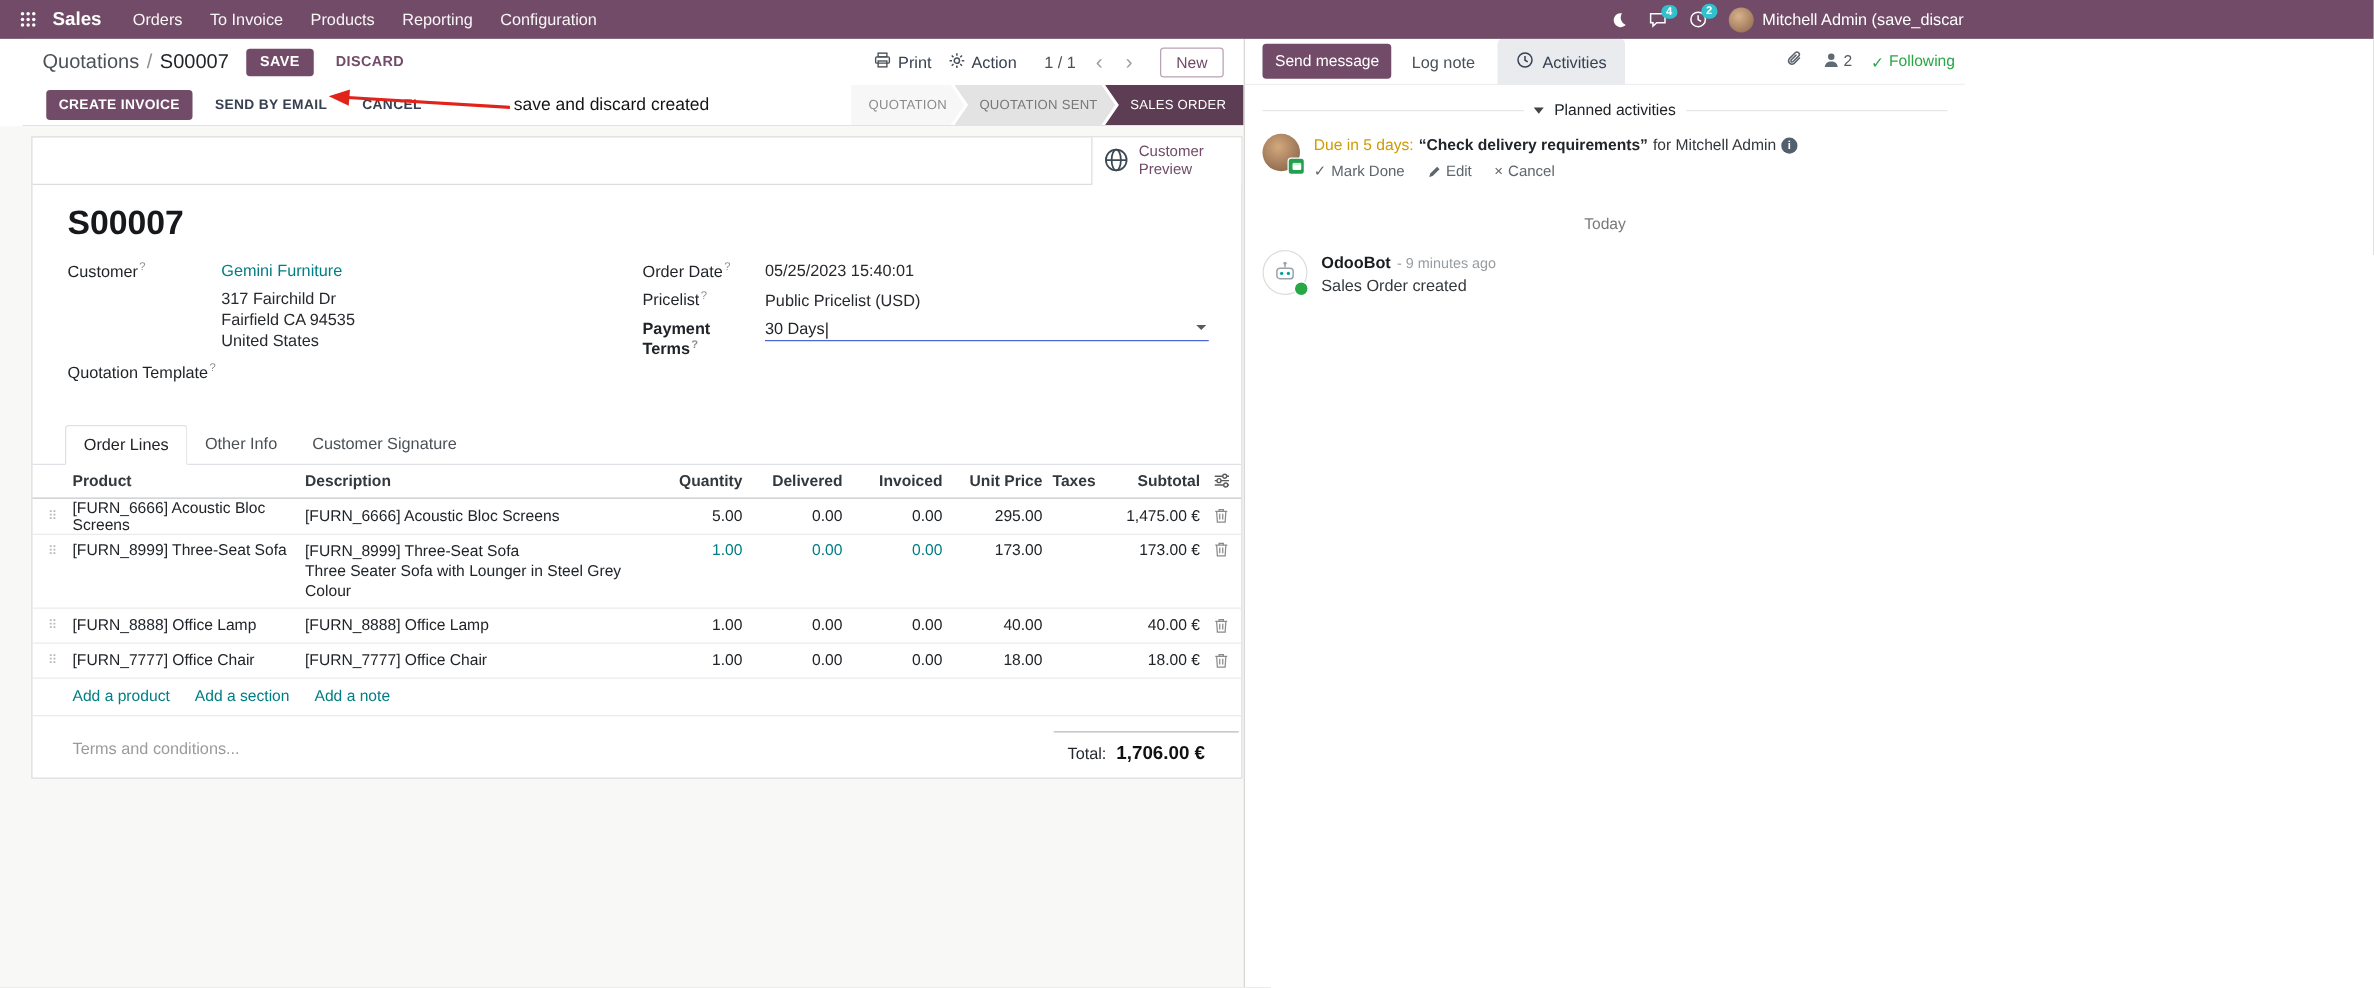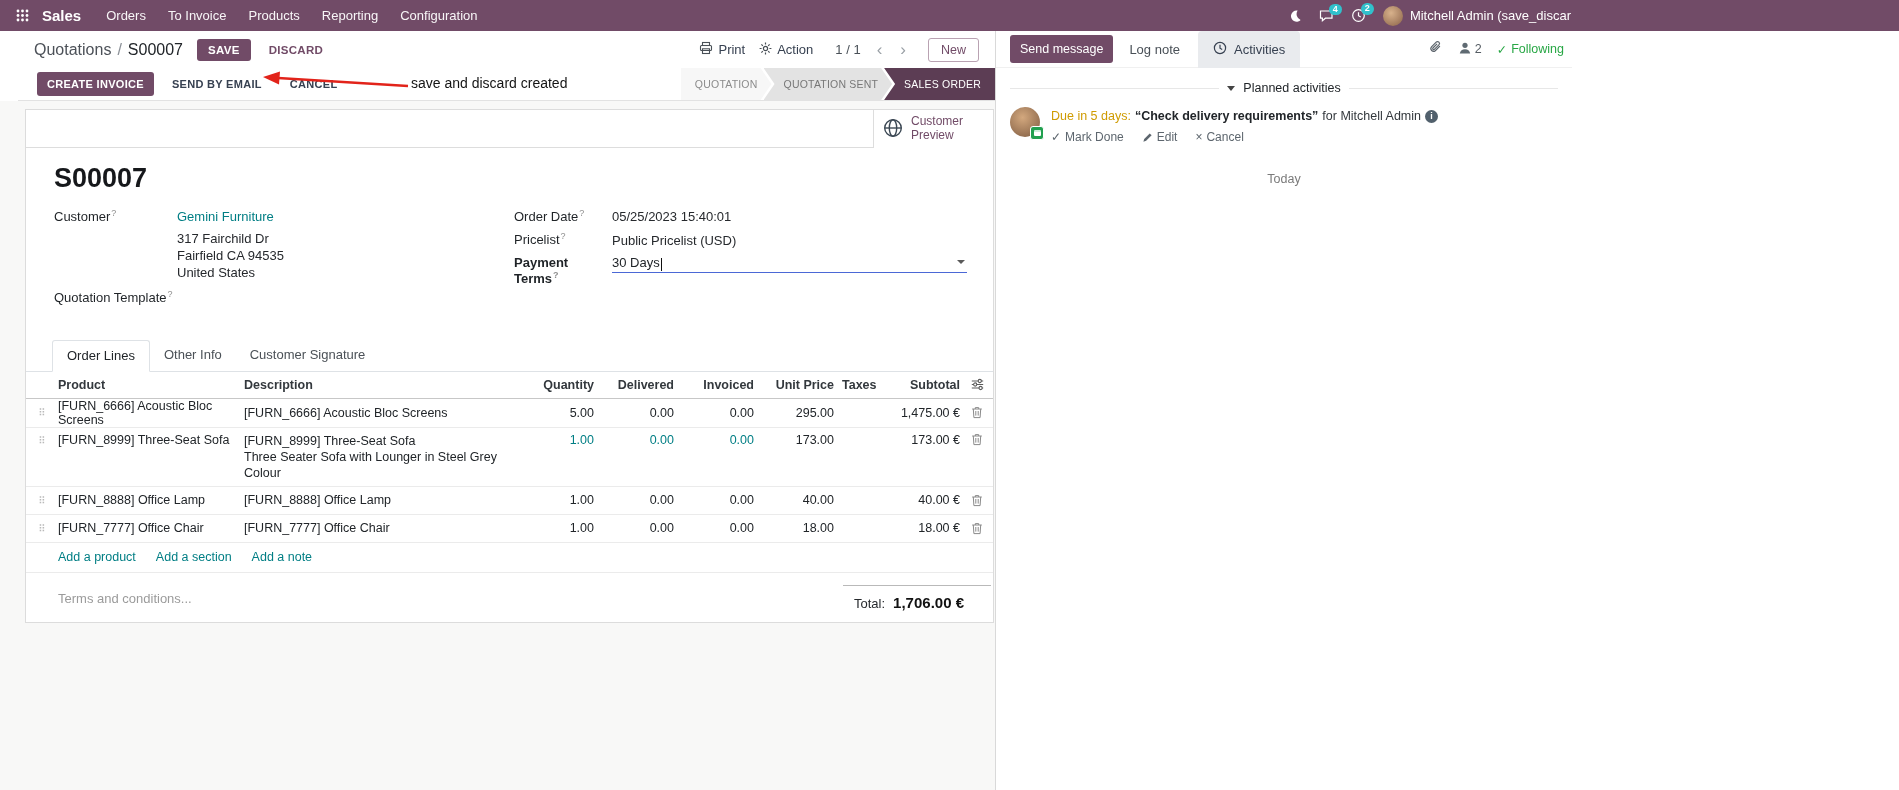--- a/index.html
+++ b/index.html
@@ -500,16 +500,37 @@
             <span class="act-action">
                 <i class="glyph">×</i>
                 <span>Cancel</span>
               </span>
           </div>
         </div>
       </div>
 
       <div class="date-divider">Today</div>
 
+      <div class="message">
+        <div class="bot-avatar">
+          <svg width="20" height="20" viewBox="0 0 20 20">
+              <g>
+                <path d="M10 3v3" stroke="#9aa3ab" stroke-width="1.2"></path>
+                <circle cx="10" cy="2.6" r="1.3" fill="#9aa3ab"></circle>
+                <rect x="3.5" y="6.5" width="13" height="8.5" rx="2.5" fill="#fff" stroke="#9aa3ab" stroke-width="1.2"></rect>
+                <circle cx="7.3" cy="10.7" r="1.3" fill="#00a09d"></circle>
+                <circle cx="12.7" cy="10.7" r="1.3" fill="#00a09d"></circle>
+              </g>
+            </svg>
+          <span class="bot-badge"></span>
+        </div>
+        <div>
+          <div class="msg-head">
+            <span class="msg-author">OdooBot</span>
+            <span class="msg-time">- 9 minutes ago</span>
+          </div>
+          <div class="msg-body">Sales Order created</div>
+        </div>
+      </div>
     </div>
   </div>
 
 </div>
 
 </body></html>

